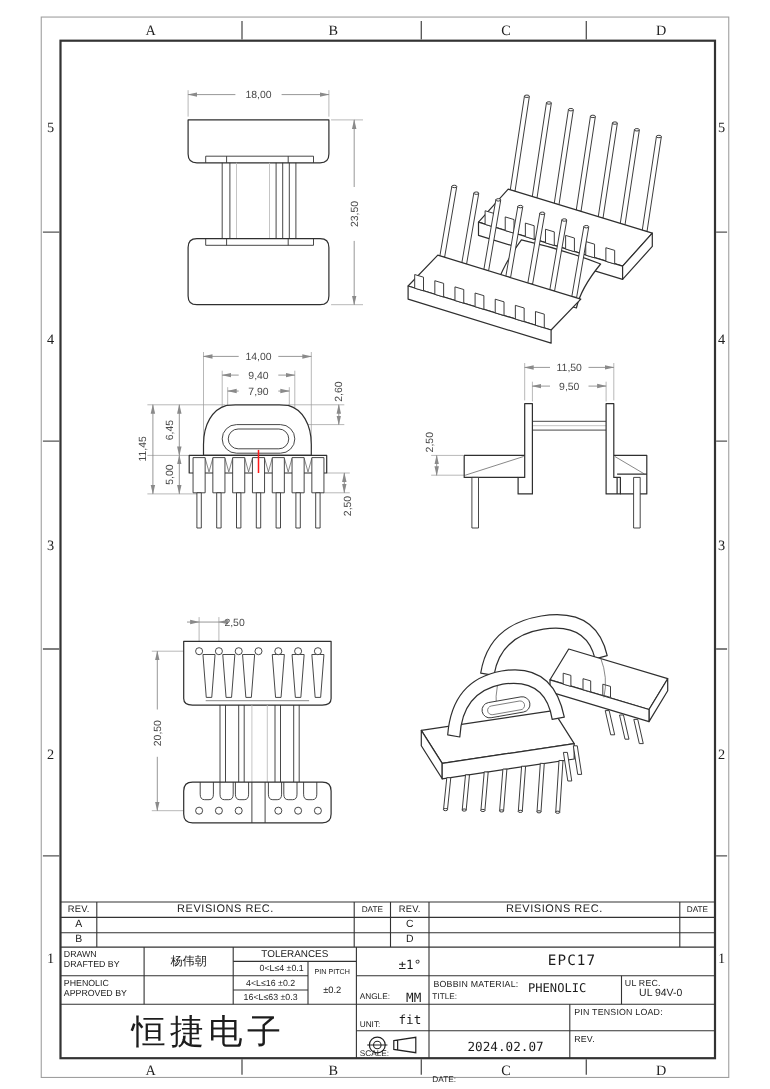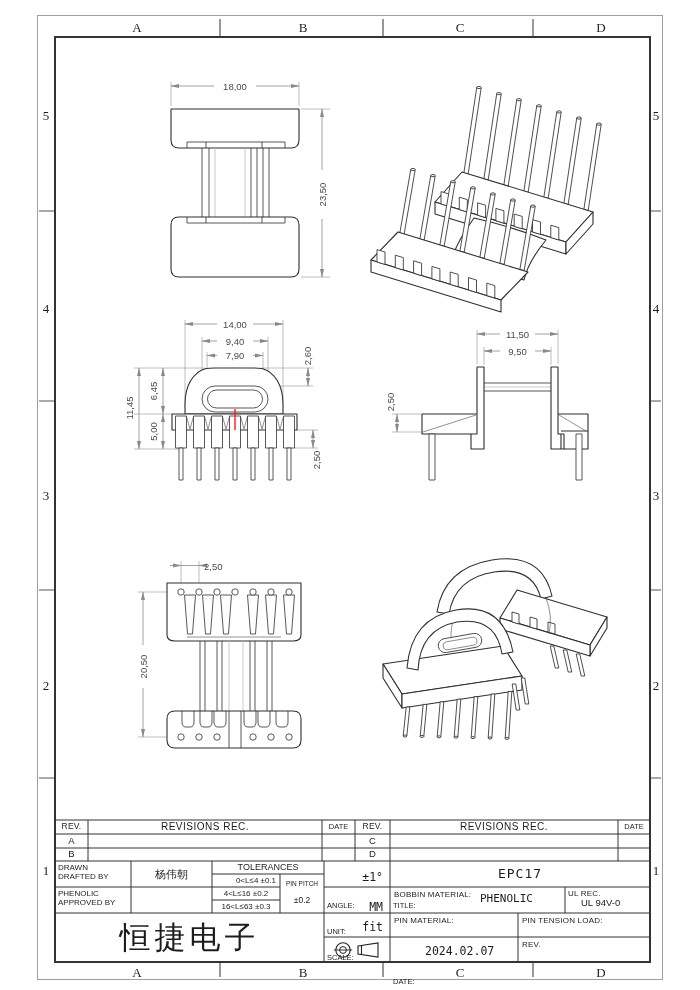--- a/index.html
+++ b/index.html
@@ -338,23 +338,20 @@
   <div class="cc val" style="width:100%;height:100%;font-size:13px;letter-spacing:1px">EPC17</div>
 </div>
 <div class="cell" style="left:390px;top:887px;width:175px;height:26px">
   <span class="lab" style="position:absolute;left:4px;top:3px">BOBBIN MATERIAL:</span>
   <span class="val" style="position:absolute;left:90px;top:6px;font-size:11px">PHENOLIC</span>
 </div>
 <div class="cell" style="left:565px;top:887px;width:85px;height:26px">
   <div class="lab" style="margin:2px 0 0 3px">UL REC.</div>
   <div style="font-size:9.5px;margin-left:16px">UL 94V-0</div>
 </div>
-<div class="cell" style="left:390px;top:913px;width:128px;height:24px">
-  <span class="lab" style="position:absolute;left:4px;top:3px">PIN MATERIAL:</span>
-</div>
 <div class="cell" style="left:518px;top:913px;width:132px;height:24px">
   <span class="lab" style="position:absolute;left:4px;top:3px">PIN TENSION LOAD:</span>
 </div>
 <div class="cell" style="left:390px;top:937px;width:128px;height:25px">
   <span class="toplab lab75">DATE:</span>
   <span class="val" style="position:absolute;left:35px;top:8px;font-size:11.5px">2024.02.07</span>
 </div>
 <div class="cell" style="left:518px;top:937px;width:132px;height:25px">
   <span class="lab" style="position:absolute;left:4px;top:3px">REV.</span>
 </div>

